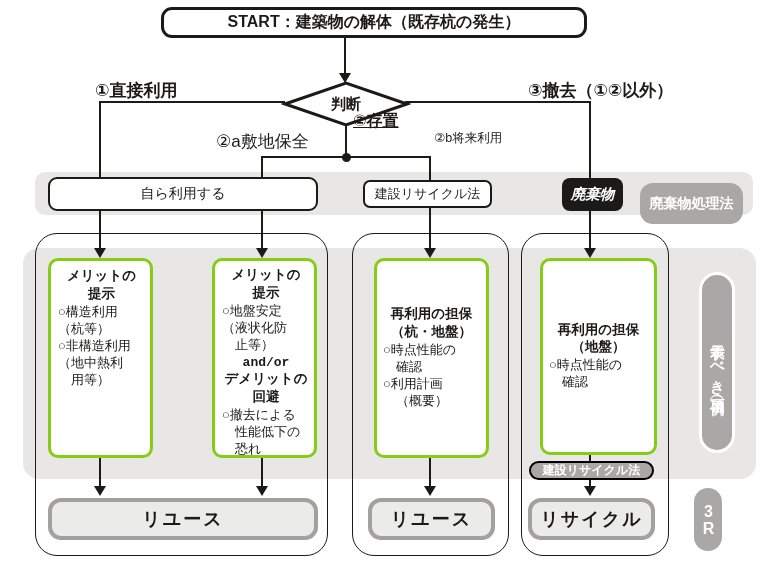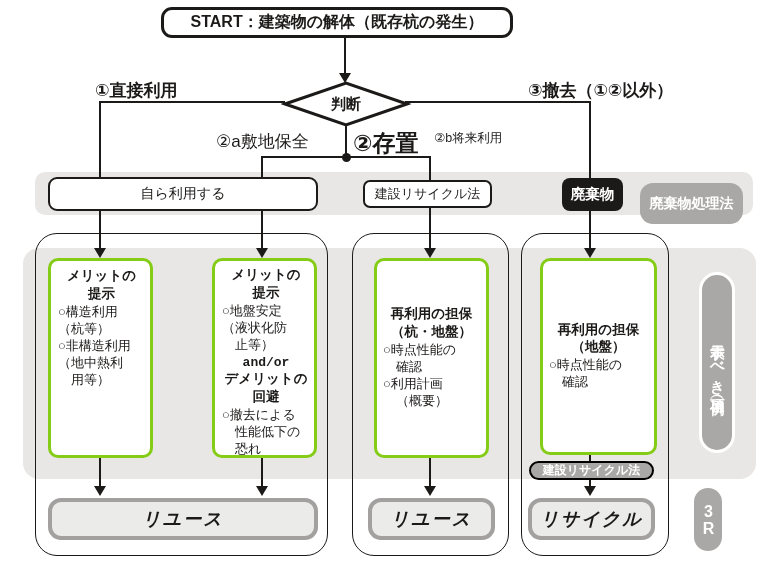--- a/index.html
+++ b/index.html
@@ -10,22 +10,22 @@
   .abs{position:absolute;box-sizing:border-box;}
   .preline{white-space:pre-wrap;}
   .center{display:flex;align-items:center;justify-content:center;text-align:center;}
   .vline{background:#1c1a19;width:2px;}
   .hline{background:#1c1a19;height:2px;}
   .arrow-down{width:0;height:0;border-left:6px solid transparent;border-right:6px solid transparent;border-top:10px solid #1c1a19;}
   .grayzone{background:#e8e7e5;}
   .whitebox{background:#ffffff;border:3px solid #84cc16;border-radius:10px;font-family:Liberation Mono, monospace;}
   .container{background:transparent;border:1.6px solid #1c1a19;border-radius:22px;}
   .pill{background:#a9a8a6;color:#fff;font-weight:bold;}
-  .blackbox{background:#1c1a19;color:#fff;font-weight:bold;border-radius:8px;}
-  .outcome{background:#ebebe9;border:4px solid #a2a19f;border-radius:13px;font-weight:bold;font-size:18px;letter-spacing:2px;font-style:italic;}
+  .blackbox{background:#1c1a19;color:#fff;font-weight:bold;border-radius:8px;font-style:italic;}
+  .outcome{background:#ebebe9;border:4px solid #a2a19f;border-radius:13px;font-weight:bold;font-size:18px;letter-spacing:2px;}
   .panel-head{font-weight:bold;font-size:13.5px;line-height:1.32;text-align:center;}
   .panel-body{font-size:13px;line-height:1.32;text-align:left;}
   .blabel{font-weight:bold;}
   .vtext{writing-mode:vertical-rl;}
   .upright{writing-mode:vertical-rl;text-orientation:upright;}
 </style>
 </head>
 <body>
 
 <div id="stage">
@@ -55,35 +55,35 @@
 
   <div class="abs vline" style="left:99px;top:458px;height:29px;"></div>
   <div class="abs vline" style="left:261px;top:458px;height:29px;"></div>
   <div class="abs vline" style="left:429px;top:458px;height:29px;"></div>
   <div class="abs vline" style="left:589px;top:455px;height:32px;"></div>
   <div class="abs arrow-down" style="left:94px;top:486px;"></div>
   <div class="abs arrow-down" style="left:256px;top:486px;"></div>
   <div class="abs arrow-down" style="left:424px;top:486px;"></div>
   <div class="abs arrow-down" style="left:584px;top:486px;"></div>
 
-  <div class="abs center" style="left:161px;top:7px;width:352px;height:31px;background:#fff;border:3px solid #1c1a19;border-radius:11px;font-weight:bold;font-size:16px;">
+  <div class="abs center" style="left:161px;top:7px;width:426px;height:31px;background:#fff;border:3px solid #1c1a19;border-radius:11px;font-weight:bold;font-size:16px;">
     <span>START：建築物の解体（既存杭の発生）</span>
   </div>
 
   <svg class="abs" style="left:281px;top:80px;" width="130" height="48" viewBox="0 0 130 48">
     <polygon points="4,24 65,3 126,24 65,45" fill="#ffffff" stroke="#1c1a19" stroke-width="3"></polygon>
   </svg>
   <div class="abs blabel" style="left:95px;top:79px;font-size:17px;">①直接利用</div>
 
   <div class="abs center" style="left:281px;top:80px;width:130px;height:48px;font-weight:bold;font-size:15px;">
     <span>判断</span>
   </div>
   <div class="abs blabel" style="left:528px;top:79px;font-size:17px;">③撤去（①②以外）</div>
   <div class="abs" style="left:216px;top:130px;font-size:17px;">②a敷地保全</div>
-  <div class="abs blabel" style="left:353px;top:128px;font-size:23px;">②存置</div>
+  <div class="abs blabel" style="left:353px;top:111px;font-size:16px;text-decoration:underline;">②存置</div>
   <div class="abs" style="left:434px;top:130px;font-size:12.5px;">②b将来利用</div>
 
   <div class="abs center" style="left:48px;top:177px;width:270px;height:34px;background:#fff;border:2.5px solid #1c1a19;border-radius:9px;font-size:14px;">
     <span>自ら利用する</span>
   </div>
   <div class="abs center" style="left:363px;top:180px;width:129px;height:28px;background:#fff;border:2px solid #1c1a19;border-radius:7px;font-size:13px;">
     <span>建設リサイクル法</span>
   </div>
   <div class="abs center blackbox" style="left:562px;top:178px;width:61px;height:33px;font-size:14.5px;">
     <span>廃棄物</span>

